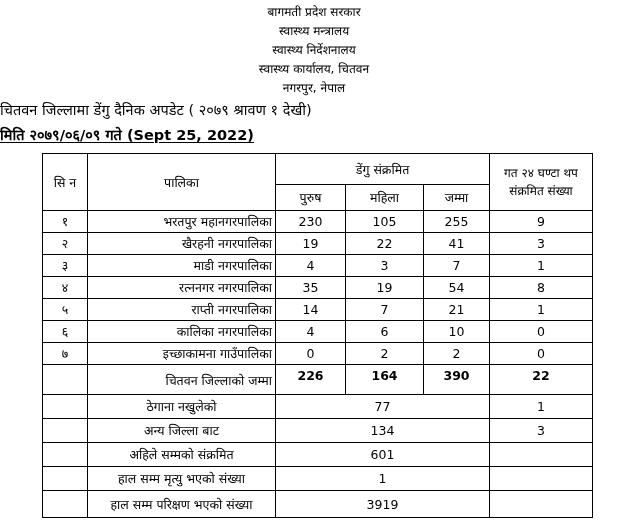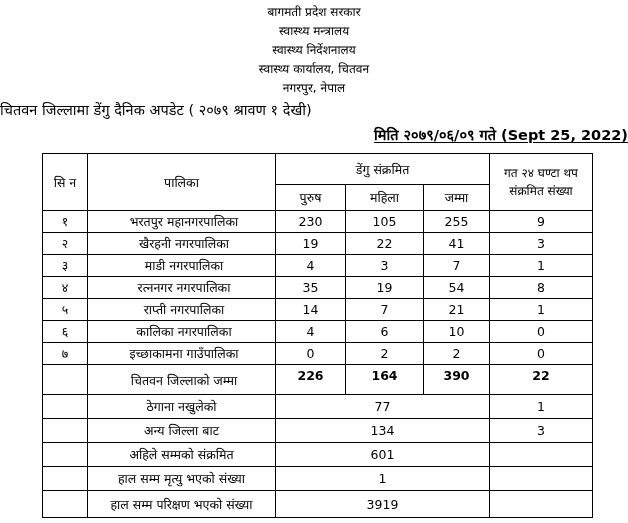--- a/index.html
+++ b/index.html
@@ -18,21 +18,21 @@
     line-height: 19px;
     font-weight: 500;
   }
   .doc-title {
     font-size: 14.5px;
     line-height: 23px;
     margin-top: 1px;
     font-weight: 500;
   }
   .date-line {
-    text-align: right;
+    text-align: left;
     font-size: 14.5px;
     line-height: 26px;
     font-weight: 700;
     text-decoration: underline;
     text-underline-offset: 2px;
   }
 
   table.dtable {
     border-collapse: collapse;
     table-layout: fixed;
@@ -49,21 +49,21 @@
     white-space: nowrap;
   }
   .dtable th { font-weight: 500; }
   th.wrap2 { white-space: normal; line-height: 1.5; font-size: 12px; padding: 2px 8px; }
   tr.hrow1 { height: 31px; }
   tr.hrow2 { height: 26px; }
   tr.data  { height: 22px; }
   tr.total { height: 30px; }
   tr.sum   { height: 24px; }
   tr.sum-last { height: 27px; }
-  td.left { text-align: center; padding-left: 8px; }
+  td.left { text-align: right; padding-left: 8px; }
   td.bold { font-weight: 700; text-align: center; }
   tr.total td.num { vertical-align: top; padding-top: 3px; }
   tr.total td.left { vertical-align: bottom; padding-bottom: 5px; }
 </style>
 </head>
 <body>
 
 <div class="page">
 
   <div class="letterhead">

